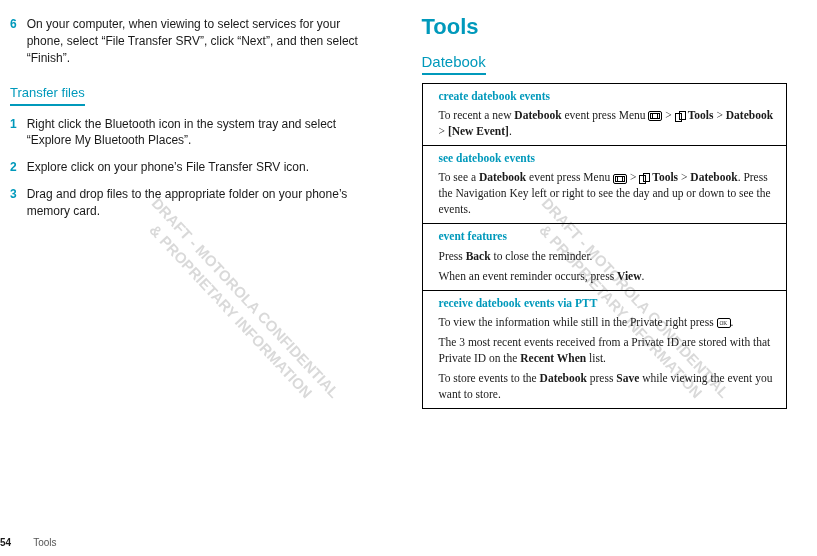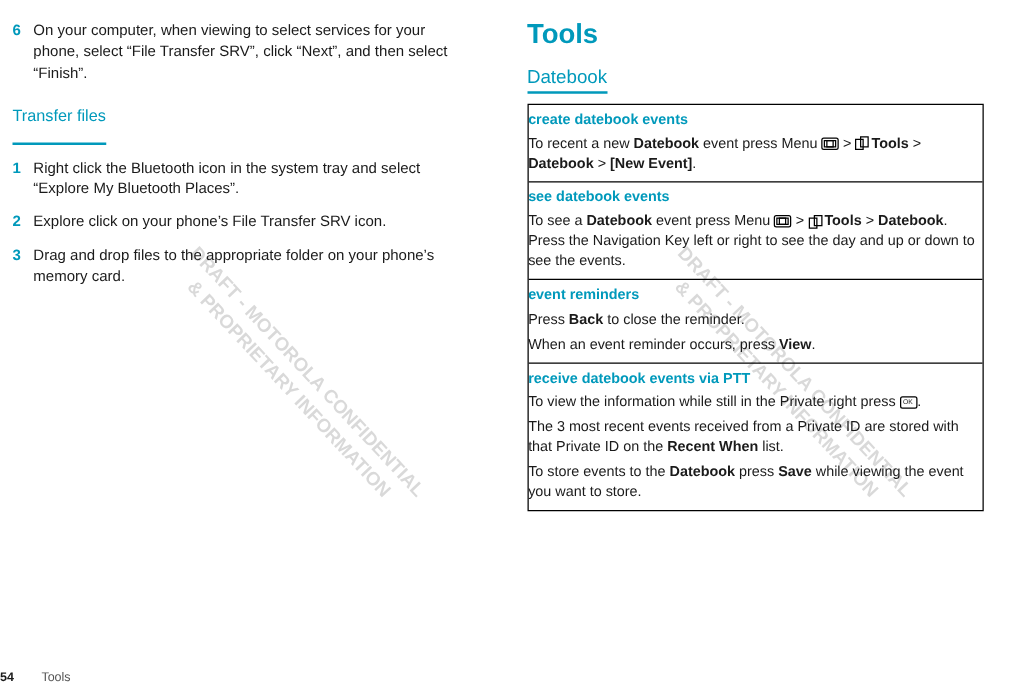--- a/index.html
+++ b/index.html
@@ -31,21 +31,21 @@
       font-size: 12px;
     }
     .numitem .body { font-size: 12px; }
 
     .section-head {
       color: #0099bb;
       font-size: 13px;
       margin: 8px 0 10px 0;
       border-bottom: 2px solid #0099bb;
       display: inline-block;
-      padding-bottom: 11px;
+      padding-bottom: 1px;
     }
 
     
     .h1 {
       color: #0099bb;
       font-size: 22px;
       font-weight: bold;
       margin-bottom: 8px;
     }
     .h2 {
@@ -62,22 +62,23 @@
       border-collapse: collapse;
       width: 100%;
     }
     .features-head {
       color: #0099bb;
       font-size: 12px;
       padding: 3px 6px;
       border-bottom: 2px solid #0099bb;
     }
     .features-row {
-      padding: 4px 6px 6px 0;
+      padding: 4px 6px 6px 16px;
       border-bottom: 1px solid #000;
+      font-family: Liberation Serif, serif;
     }
     .features-row:last-child { border-bottom: none; }
     .row-title {
       color: #0099bb;
       font-weight: bold;
       font-size: 11.5px;
       margin-bottom: 3px;
     }
     .row-body { font-size: 11.5px; }
     .row-body p { margin-bottom: 4px; }
@@ -215,21 +216,21 @@
       <div class="features-row">
         <div class="row-title">see datebook events</div>
         <div class="row-body">
           <p>
             <span>To see a </span><span class="b">Datebook</span><span> event press Menu </span><span class="keyicon menu"></span><span> &gt; </span><span class="listicon"></span><span class="b">Tools</span><span> &gt; </span><span class="b">Datebook</span><span>. Press the Navigation Key left or right to see the day and up or down to see the events.</span>
           </p>
         </div>
       </div>
 
       <div class="features-row">
-        <div class="row-title">event reminders</div>
+        <div class="row-title">event features</div>
         <div class="row-body">
           <p>
             <span>Press </span><span class="b">Back</span><span> to close the reminder.</span>
           </p>
           <p>
             <span>When an event reminder occurs, press </span><span class="b">View</span><span>.</span>
           </p>
         </div>
       </div>
 

